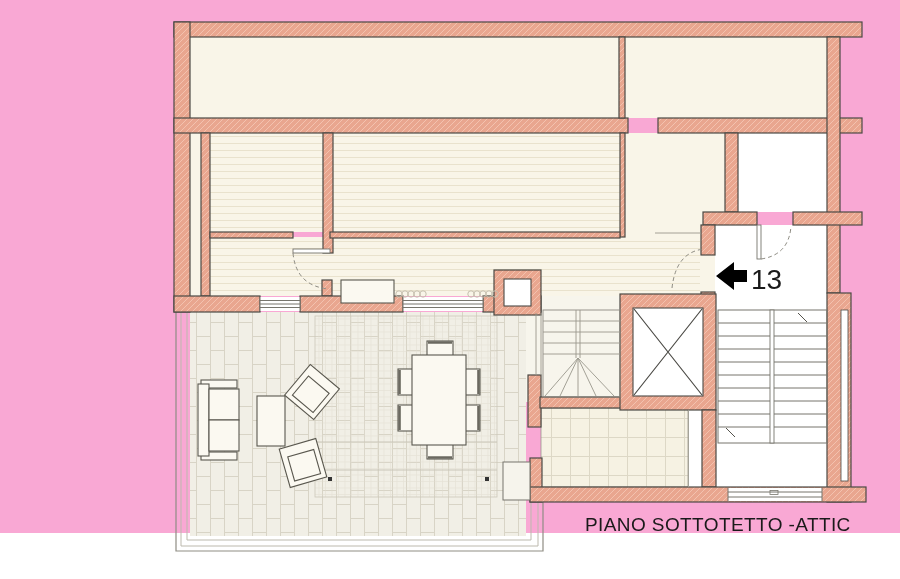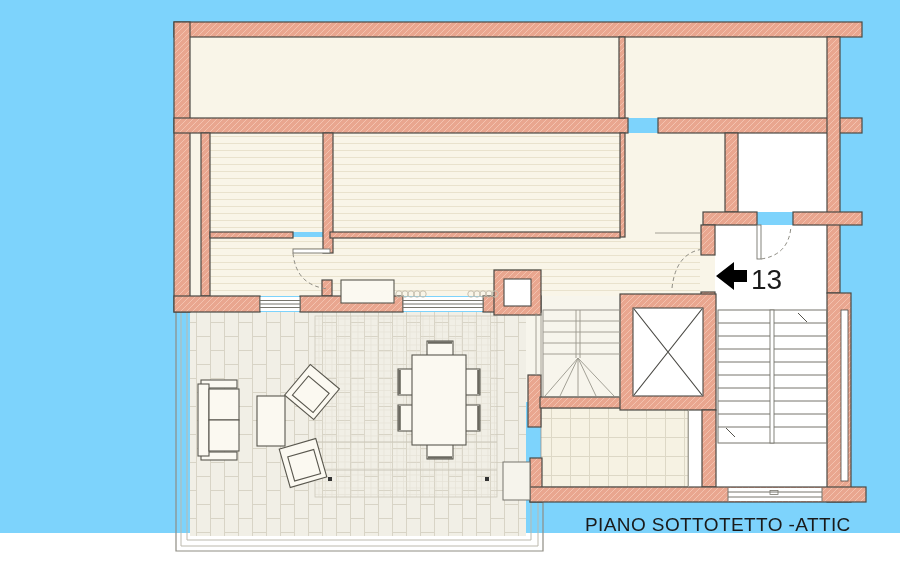--- a/index.html
+++ b/index.html
@@ -11,21 +11,21 @@
     --terrace-fill:#f1efe6;
     --tile-line:#d8d4c6;
     --bath-fill:#f6f2e3;
     --bath-tile-line:#ddd8c6;
     --line-gray:#77756d;
     --furniture-stroke:#5a584f;
     --text:#1a1a1a;
   }
   html,body{margin:0;padding:0;background:#ffffff;}
   body{width:900px;height:579px;overflow:hidden;font-family:"Liberation Sans",sans-serif;}
-  .plan-wrap{position:relative;width:900px;height:533px;background:#7dd3fc;}
+  .plan-wrap{position:relative;width:900px;height:533px;background:#f9a8d4;}
   svg{display:block;}
   .p-wall-bg{fill:var(--wall-fill);}
   .p-wall-line{stroke:var(--wall-hatch);stroke-width:1;}
   .p-room-bg{fill:var(--room-cream);}
   .p-room-line{stroke:var(--room-hatch-line);stroke-width:1;}
   .p-terr-bg{fill:var(--terrace-fill);}
   .p-terr-line{stroke:var(--tile-line);stroke-width:1;fill:none;}
   .p-bath-bg{fill:var(--bath-fill);}
   .p-bath-line{stroke:var(--bath-tile-line);stroke-width:1;fill:none;}
   .p-fine-line{stroke:#dedacd;stroke-width:.8;fill:none;}

